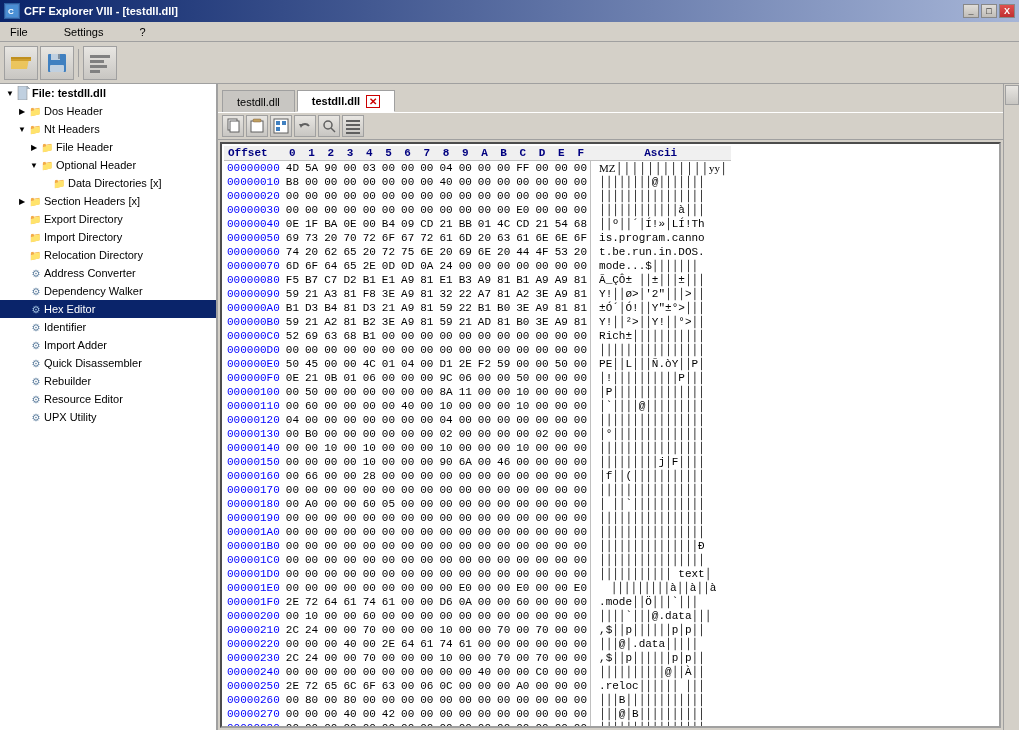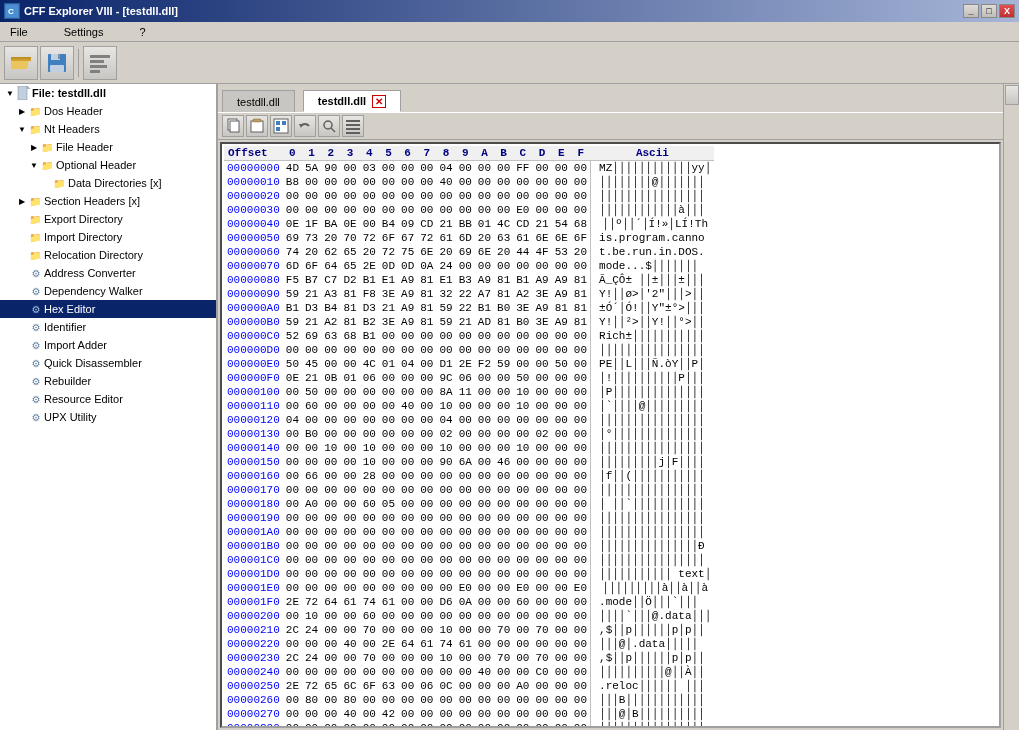--- a/index.html
+++ b/index.html
@@ -100,21 +100,21 @@
       flex-direction: column;
       overflow: hidden;
     }
 
     
     .tab-bar {
       display: flex;
       background: #d4d0c8;
       padding: 4px 4px 0;
       align-items: flex-end;
-      gap: 8px;
+      gap: 2px;
       height: 28px;
     }
     .tab {
       padding: 3px 14px;
       background: #c8c6c2;
       border: 1px solid #a0a0a0;
       border-bottom: none;
       cursor: pointer;
       font-size: 11px;
       height: 22px;
@@ -465,21 +465,21 @@
               <td class="hex-cell">00</td>
               <td class="hex-cell">00</td>
               <td class="hex-cell">04</td>
               <td class="hex-cell">00</td>
               <td class="hex-cell">00</td>
               <td class="hex-cell">00</td>
               <td class="hex-cell">FF</td>
               <td class="hex-cell">00</td>
               <td class="hex-cell">00</td>
               <td class="hex-cell">00</td>
-              <td class="ascii-cell" style="padding-left: 8px; border-left: 1px solid rgb(192, 192, 192);">MZ││││││││││││yy│</td>
+              <td class="ascii-cell" style="padding-left: 8px; border-left: 1px solid rgb(192, 192, 192); font-family: Liberation Serif, serif;">MZ││││││││││││yy│</td>
             </tr>
             <tr>
               <td class="offset-cell">00000010</td>
               <td class="hex-cell">B8</td>
               <td class="hex-cell">00</td>
               <td class="hex-cell">00</td>
               <td class="hex-cell">00</td>
               <td class="hex-cell">00</td>
               <td class="hex-cell">00</td>
               <td class="hex-cell">00</td>
@@ -545,21 +545,21 @@
               <td class="hex-cell">09</td>
               <td class="hex-cell">CD</td>
               <td class="hex-cell">21</td>
               <td class="hex-cell">BB</td>
               <td class="hex-cell">01</td>
               <td class="hex-cell">4C</td>
               <td class="hex-cell">CD</td>
               <td class="hex-cell">21</td>
               <td class="hex-cell">54</td>
               <td class="hex-cell">68</td>
-              <td class="ascii-cell" style="padding-left: 8px; border-left: 1px solid rgb(192, 192, 192); text-align: center;">││º││´│Í!»│LÍ!Th</td>
+              <td class="ascii-cell" style="padding-left: 8px; border-left: 1px solid rgb(192, 192, 192);">││º││´│Í!»│LÍ!Th</td>
             </tr>
             <tr>
               <td class="offset-cell">00000050</td>
               <td class="hex-cell">69</td>
               <td class="hex-cell">73</td>
               <td class="hex-cell">20</td>
               <td class="hex-cell">70</td>
               <td class="hex-cell">72</td>
               <td class="hex-cell">6F</td>
               <td class="hex-cell">67</td>

